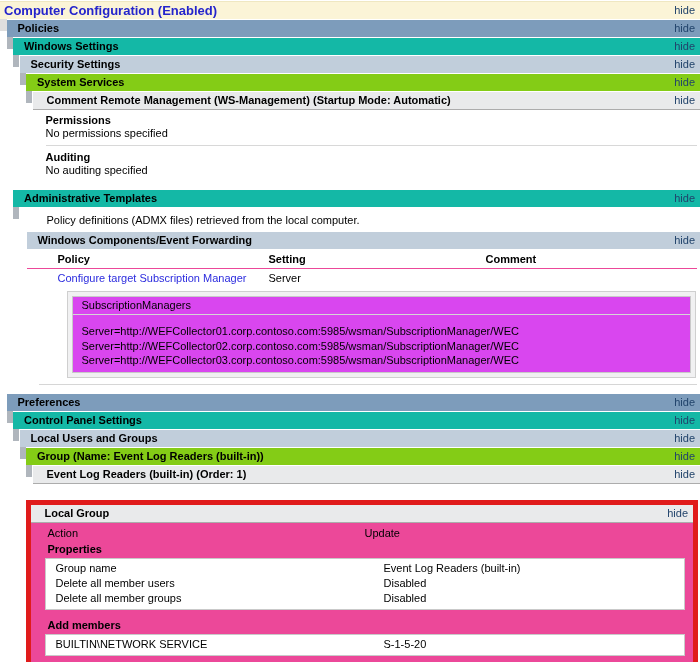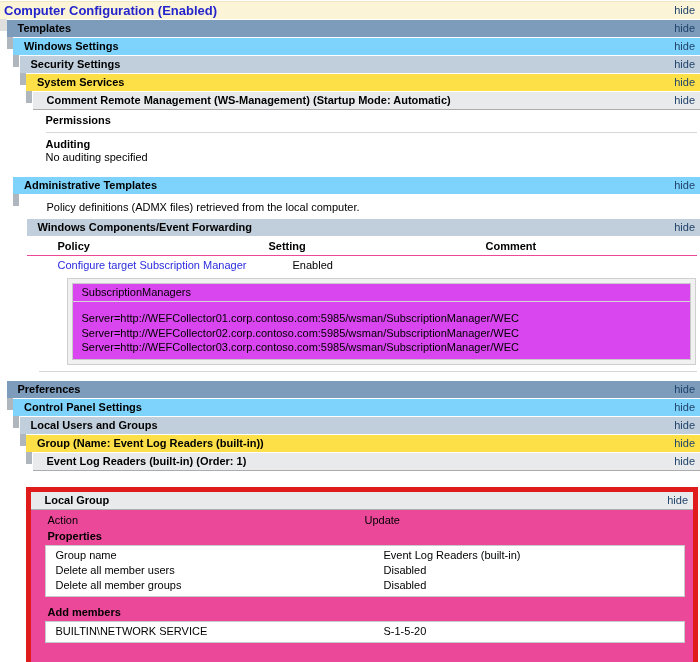--- a/index.html
+++ b/index.html
@@ -3,36 +3,36 @@
 <meta charset="utf-8">
 <style>
   html,body{margin:0;padding:0;}
   body{width:700px;background:#fff;font-family:"Liberation Sans",sans-serif;font-size:11px;color:#000;}
   .sect{margin-top:1px;}
   .band{position:relative;height:17px;line-height:17px;font-weight:bold;white-space:nowrap;}
   .band .bt{padding-left:11px;display:inline-block;}
   .yellow{background:#FBF4D7;border-top:1px solid #EFE7C2;}
   .yellow .bt{padding-left:4px;color:#2424CC;font-size:13px;}
   .l1{background:#7D9CBB;}
-  .l2{background:#7dd3fc;}
+  .l2{background:#14b8a6;}
   .l3{background:#C1CEDB;}
-  .l4{background:#fde047;}
+  .l4{background:#84cc16;}
   .gray{background:#E9EAEB;border-bottom:1px solid #ACACAC;}
   .gray .bt{padding-left:14px;}
   .step::after{content:"";position:absolute;left:0;top:17px;width:6px;height:12px;background:rgba(22,42,62,.34);z-index:2;}
   .ystep::after{content:"";position:absolute;left:0;top:17px;width:7px;height:12px;background:rgba(0,0,0,.13);z-index:2;}
   .hide{position:absolute;right:5px;top:0;font-weight:normal;color:#21436B;cursor:pointer;}
   .nest{margin-left:6.5px;}
   .pad-winrm{padding:4px 0 7px 13px;}
   .h{font-weight:bold;line-height:13px;}
   .p{line-height:13px;}
   .divider{border:0;border-top:1px solid #D8D8D8;margin:5px 3px 5px 0;}
   .note{padding:7px 0 5px 27px;line-height:12px;}
   .thead{display:grid;grid-template-columns:211px 217px 1fr;padding:4px 0 3px 31px;margin-right:3px;border-bottom:1px solid #ec4899;font-weight:bold;}
-  .trow{display:grid;grid-template-columns:211px 217px 1fr;padding:3px 0 2px 31px;margin-right:3px;line-height:12px;gap:24px;}
+  .trow{display:grid;grid-template-columns:211px 217px 1fr;padding:3px 0 2px 31px;margin-right:3px;line-height:12px;}
   a.plink{color:#2B2BDE;text-decoration:none;cursor:pointer;}
   .obox{margin:5px 4px 0 40px;background:#F1F1F2;border:1px solid #CFCFCF;padding:4px;}
   .itable{background:#d946ef;border:1px solid #C9C9C9;padding-bottom:4px;}
   .ihead{padding:2px 0 3px 9px;border-bottom:1px solid #D6D6D6;line-height:12px;}
   .irow{padding:0 0 0 9px;line-height:14.5px;}
   .secend{height:6px;border-bottom:1px solid #D6D6D6;margin:0 3px 0 12px;}
   .hl{border:5px solid #E01B1B;margin:16px 2px 0 -7px;background:#ec4899;padding-bottom:25px;}
   .hl .band{margin:0;}
   .kvrow{display:grid;grid-template-columns:317px 1fr;padding:4px 0 2px 17px;line-height:13px;}
   .subh{font-weight:bold;padding:1px 0 1px 17px;line-height:13px;}
@@ -46,21 +46,21 @@
 
 <div class="sect">
   <div class="band yellow ystep">
     <span class="bt">Computer Configuration (Enabled)</span>
     <a class="hide">hide</a>
   </div>
   <div class="nest">
 
     <div class="sect">
       <div class="band l1 step">
-        <span class="bt">Templates</span>
+        <span class="bt">Policies</span>
         <a class="hide">hide</a>
       </div>
       <div class="nest">
 
         <div class="sect">
           <div class="band l2 step">
             <span class="bt">Windows Settings</span>
             <a class="hide">hide</a>
           </div>
           <div class="nest">
@@ -79,20 +79,21 @@
                   </div>
                   <div class="nest">
 
                     <div class="sect">
                       <div class="band gray">
                         <span class="bt">Comment Remote Management (WS-Management) (Startup Mode: Automatic)</span>
                         <a class="hide">hide</a>
                       </div>
                       <div class="pad-winrm">
                         <div class="h">Permissions</div>
+                        <div class="p">No permissions specified</div>
                         <hr class="divider">
                         <div class="h">Auditing</div>
                         <div class="p">No auditing specified</div>
                       </div>
                     </div>
 
                   </div>
                 </div>
 
               </div>
@@ -115,21 +116,21 @@
                 <a class="hide">hide</a>
               </div>
               <div>
                 <div class="thead">
                   <span>Policy</span>
                   <span>Setting</span>
                   <span>Comment</span>
                 </div>
                 <div class="trow">
                   <span><a class="plink">Configure target Subscription Manager</a></span>
-                  <span>Enabled</span>
+                  <span>Server</span>
                   <span></span>
                 </div>
                 <div class="obox">
                   <div class="itable">
                     <div class="ihead">SubscriptionManagers</div>
                     <div class="irow" style="margin-top:9px;">Server=http://WEFCollector01.corp.contoso.com:5985/wsman/SubscriptionManager/WEC</div>
                     <div class="irow">Server=http://WEFCollector02.corp.contoso.com:5985/wsman/SubscriptionManager/WEC</div>
                     <div class="irow">Server=http://WEFCollector03.corp.contoso.com:5985/wsman/SubscriptionManager/WEC</div>
                   </div>
                 </div>

